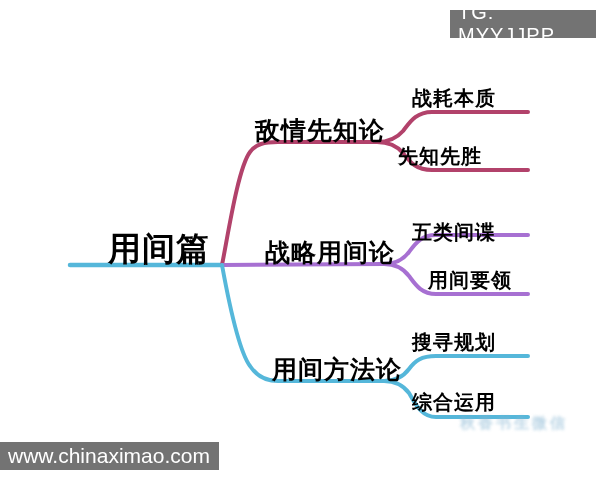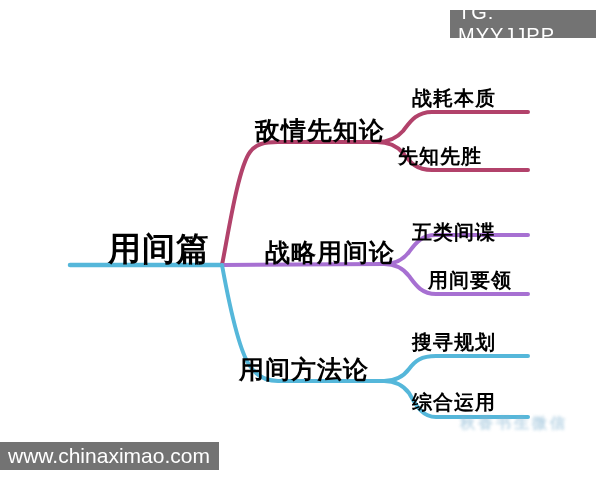--- a/index.html
+++ b/index.html
@@ -53,21 +53,21 @@
   <div class="lbl root-lbl" style="left:108px;top:227px;">用间篇</div>
 
   <div class="lbl branch-lbl" style="left:255px;top:114px;">敌情先知论</div>
   <div class="lbl child-lbl" style="left:412px;top:85px;">战耗本质</div>
   <div class="lbl child-lbl" style="left:398px;top:143px;">先知先胜</div>
 
   <div class="lbl branch-lbl" style="left:257px;top:236px;margin-left:8px;">战略用间论</div>
   <div class="lbl child-lbl" style="left:412px;top:207px;margin-top:12px;">五类间谍</div>
   <div class="lbl child-lbl" style="left:416px;top:267px;margin-left:12px;">用间要领</div>
 
-  <div class="lbl branch-lbl" style="left:239px;top:353px;">用间方法论</div>
+  <div class="lbl branch-lbl" style="left:272px;top:353px;">用间方法论</div>
   <div class="lbl child-lbl" style="left:412px;top:329px;">搜寻规划</div>
   <div class="lbl child-lbl" style="left:412px;top:389px;">综合运用</div>
 
   <div class="badge badge-tg">TG: MYYJJPP</div>
   <div class="badge badge-site">www.chinaximao.com</div>
   <div class="faint-wm">秋香书生微信</div>
 
 </div>
 
 </body></html>

